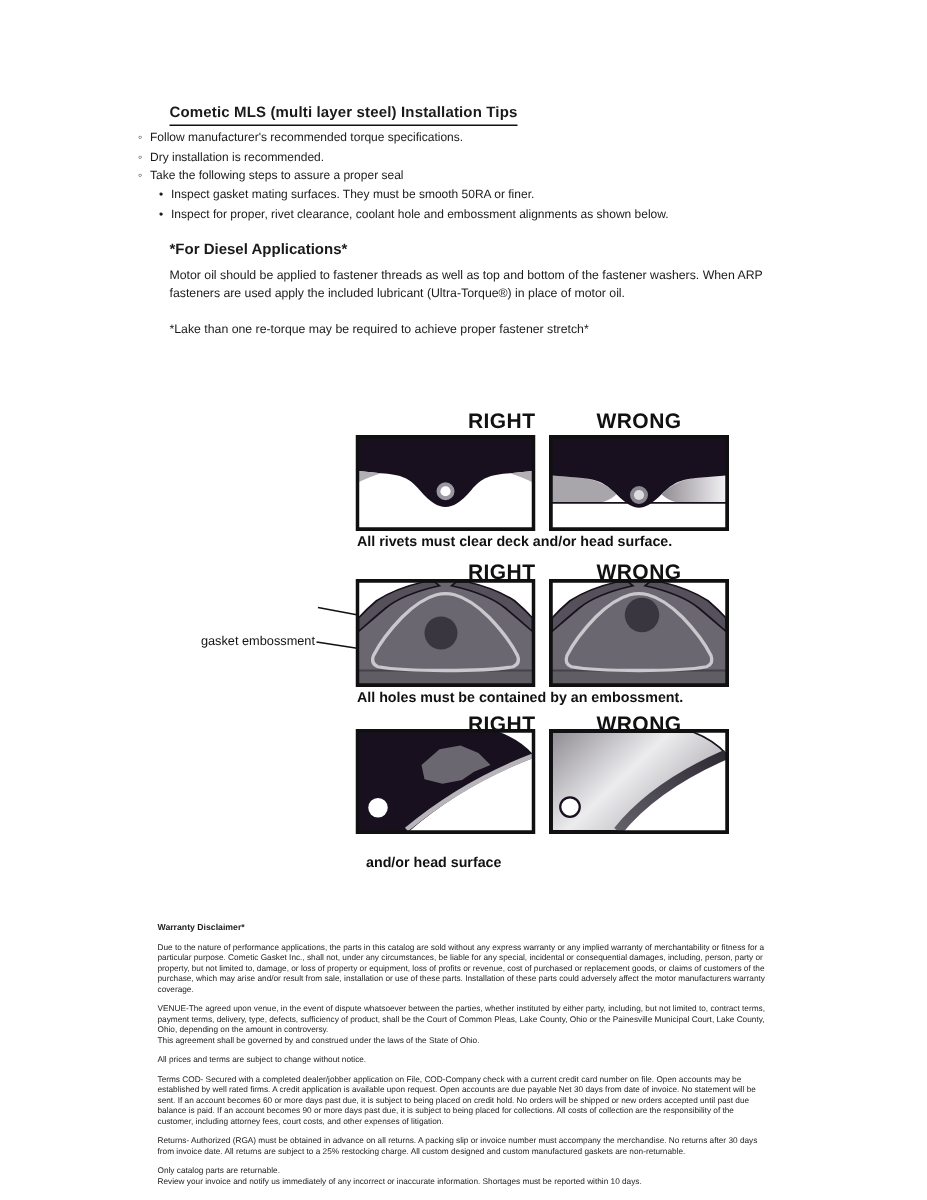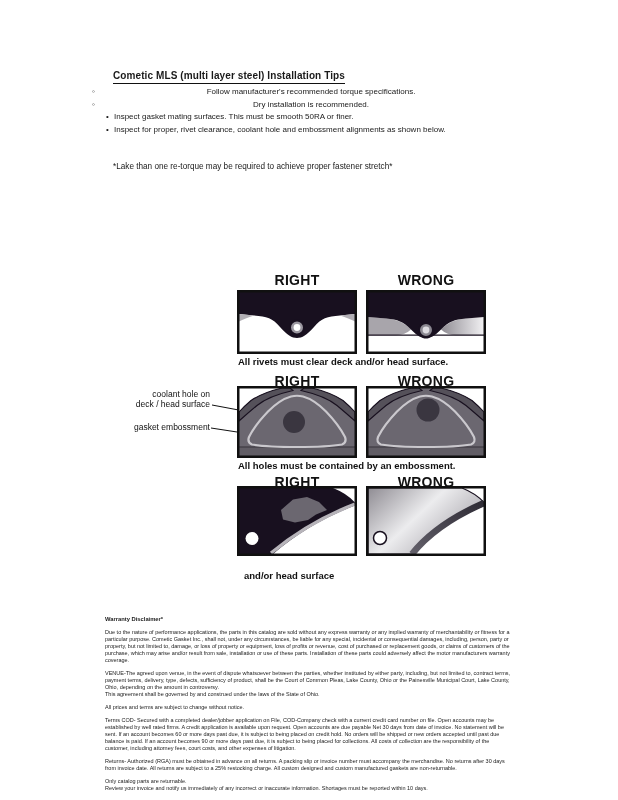--- a/index.html
+++ b/index.html
@@ -3,21 +3,21 @@
 <meta charset="utf-8">
 <style>
   html,body{margin:0;padding:0;background:#ffffff;}
   .page{position:relative;width:618px;height:800px;background:#ffffff;overflow:hidden;
         font-family:"Liberation Sans", sans-serif;color:#1a1a1a;margin-top:44px;}
 
   
   .title{position:absolute;left:113px;top:26px;font-size:10px;font-weight:bold;
          border-bottom:1.5px solid #111;padding-bottom:2px;letter-spacing:.1px;}
   .bullets{position:absolute;left:92px;top:42px;width:430px;font-size:8px;line-height:12.7px;}
-  .bullet{padding-left:8px;position:relative;text-align:center;}
+  .bullet{padding-left:8px;position:relative;}
   .bullet::before{content:"◦";position:absolute;left:0;top:0;font-size:8px;}
   .subbullet{padding-left:22px;position:relative;}
   .subbullet::before{content:"•";position:absolute;left:14px;top:0;font-size:8px;}
 
   
   .diesel{position:absolute;left:113px;top:117px;width:414px;}
   .diesel-h{font-size:10px;font-weight:bold;margin:0 0 6px 0;}
   .diesel p{font-size:8.2px;line-height:12.4px;margin:0 0 11px 0;}
 
   
@@ -25,44 +25,47 @@
             letter-spacing:.3px;color:#111;}
   .dg-box{position:absolute;width:120px;}
   .dg-box svg{display:block;width:120px;height:100%;}
   .dg-caption{position:absolute;font-size:9.5px;font-weight:bold;color:#111;white-space:nowrap;}
   .ann{position:absolute;width:112px;text-align:right;font-size:8.5px;line-height:9.5px;color:#111;}
   .leader{position:absolute;pointer-events:none;}
 
   .r1-label{top:228px;} .r1-box{top:246px;height:64px;}
   .r2-label{top:329px;} .r2-box{top:342px;height:72px;}
   .r3-label{top:430px;} .r3-box{top:442px;height:70px;}
-  .col-left{left:237px;} .col-right{left:366px;}
+  .col-left{left:237px;text-align:right;} .col-right{left:366px;}
 
   
   .disclaimer{position:absolute;left:105px;top:572px;width:408px;font-size:5.5px;line-height:7px;color:#222;}
   .disc-h{font-weight:bold;font-size:5.8px;margin:0 0 6px 0;}
   .disclaimer .para{margin:0 0 6px 0;}
   .disclaimer .line{margin:0;}
 
   .doc-number{position:absolute;left:387px;top:758px;font-size:13.5px;color:#ec4899;letter-spacing:.3px;}
 </style>
 </head>
 <body>
 
 <div class="page">
 
   <div class="title">Cometic MLS (multi layer steel) Installation Tips</div>
   <div class="bullets">
     <div class="bullet"><span>Follow manufacturer's recommended torque specifications.</span></div>
     <div class="bullet"><span>Dry installation is recommended.</span></div>
-    <div class="subbullet"><span>Inspect gasket mating surfaces.  This must be smooth 50RA or finer.</span></div>
+    <div class="bullet"><span>Take the following steps to assure a proper seal</span></div>
+    <div class="subbullet"><span>Inspect gasket mating surfaces.  They must be smooth 50RA or finer.</span></div>
     <div class="subbullet"><span>Inspect for proper, rivet clearance, coolant hole and embossment alignments as shown below.</span></div>
   </div>
 
   <div class="diesel">
+    <div class="diesel-h">*For Diesel Applications*</div>
+    <p>Motor oil should be applied to fastener threads as well as top and bottom of the fastener washers. When ARP fasteners are used apply the included lubricant (Ultra-Torque®) in place of motor oil.</p>
     <p>*Lake than one re-torque may be required to achieve proper fastener stretch*</p>
   </div>
 
   <div class="dg-label r1-label col-left">RIGHT</div>
   <div class="dg-label r1-label col-right">WRONG</div>
 
   <div class="dg-box r1-box col-left">
     <svg viewBox="0 0 120 64">
       <path d="M2,2 H118 V24 L103,25.5 C90,26.5 84.5,28 77,37 C70,45 65,48 60,48 C55,48 50,45 43,37 C35.5,28 30,26.5 17,25.5 L2,24 Z" fill="#18101f"></path>
       <path d="M2,24 L17,25.5 C11,27.5 6,29.5 2,31.5 Z" fill="#b2afb5"></path>
@@ -87,24 +90,20 @@
       <circle cx="60" cy="40" r="7" fill="#8a8790" stroke="#18101f" stroke-width="2"></circle>
       <circle cx="60" cy="40" r="3.4" fill="#dddbe0"></circle>
       <rect x="1.25" y="1.25" width="117.5" height="61.5" fill="none" stroke="#101010" stroke-width="2.5"></rect>
     </svg>
   </div>
   <div class="dg-caption" style="left:238px;top:312px;">All rivets must clear deck and/or head surface.</div>
 
   <div class="dg-label r2-label col-left">RIGHT</div>
   <div class="dg-label r2-label col-right">WRONG</div>
 
-  <div class="ann" style="left:98px;top:346px;">
-    <div>coolant hole on</div>
-    <div>deck / head surface</div>
-  </div>
   <div class="ann" style="left:98px;top:379px;">
     <div>gasket embossment</div>
   </div>
   <svg class="leader" style="left:110px;top:330px;" width="260" height="90" viewBox="0 0 260 90">
     <line x1="102" y1="31" x2="182" y2="46" stroke="#111" stroke-width="1"></line>
     <line x1="101" y1="54" x2="153" y2="62" stroke="#111" stroke-width="1"></line>
   </svg>
 
   <div class="dg-box r2-box col-left">
     <svg viewBox="0 0 120 72">

